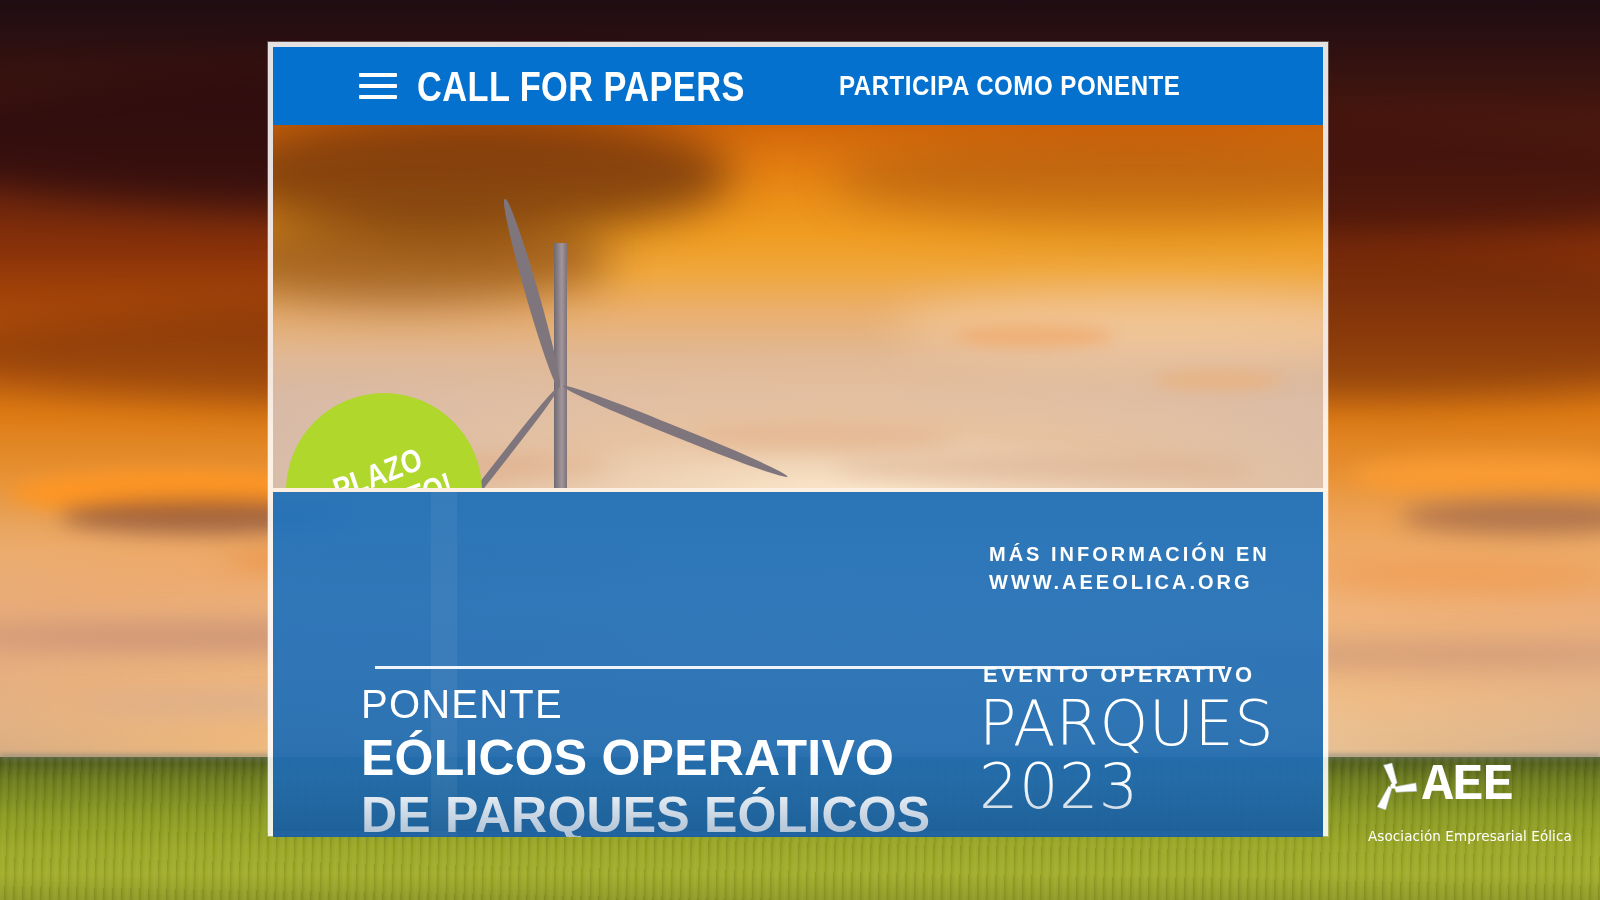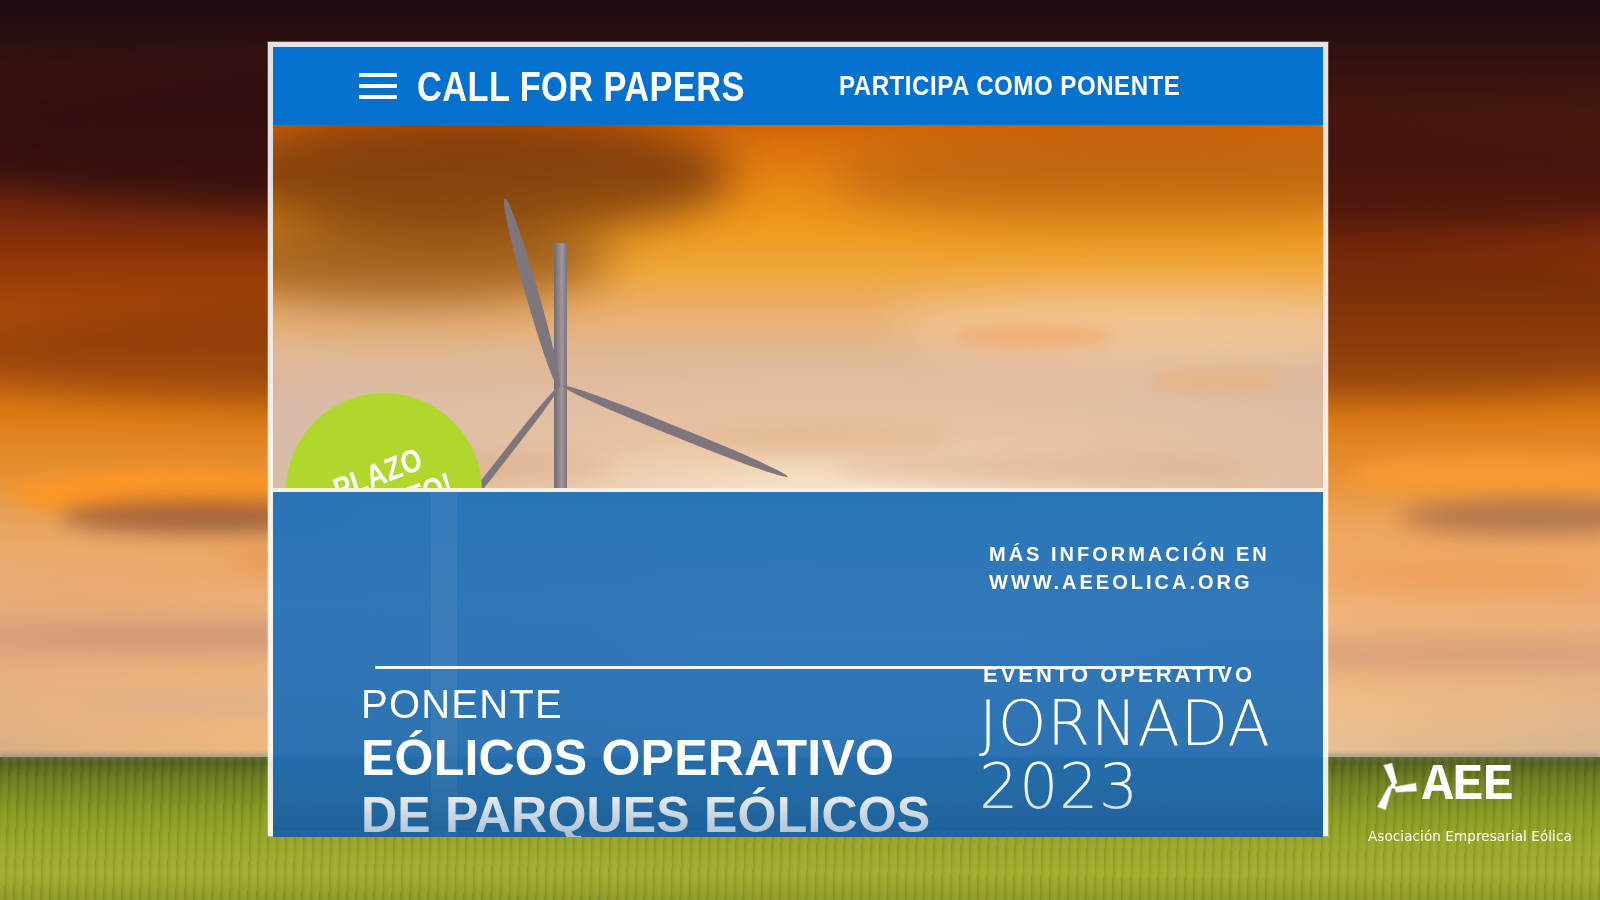--- a/index.html
+++ b/index.html
@@ -250,21 +250,21 @@
       <div class="divider"></div>
 
       <div class="p-jornada">PONENTE</div>
       <div class="p-title">
         <div>EÓLICOS OPERATIVO</div>
         <div>DE PARQUES EÓLICOS</div>
       </div>
 
       <div class="p-presencial">EVENTO OPERATIVO</div>
       <div class="p-month">
-        <b>JORNADA</b>
+        <b>PARQUES</b>
         <b>2023</b>
       </div>
     </div>
   </div>
 
   <div class="logo">
     <div class="logo-row">
       <svg class="logo-mark" viewBox="0 0 100 100">
         <g fill="#ffffff" stroke="#b9c6cc" stroke-width="1.2">
           <path d="M48 50 L30 10 L46 6 L56 44 Z"></path>

